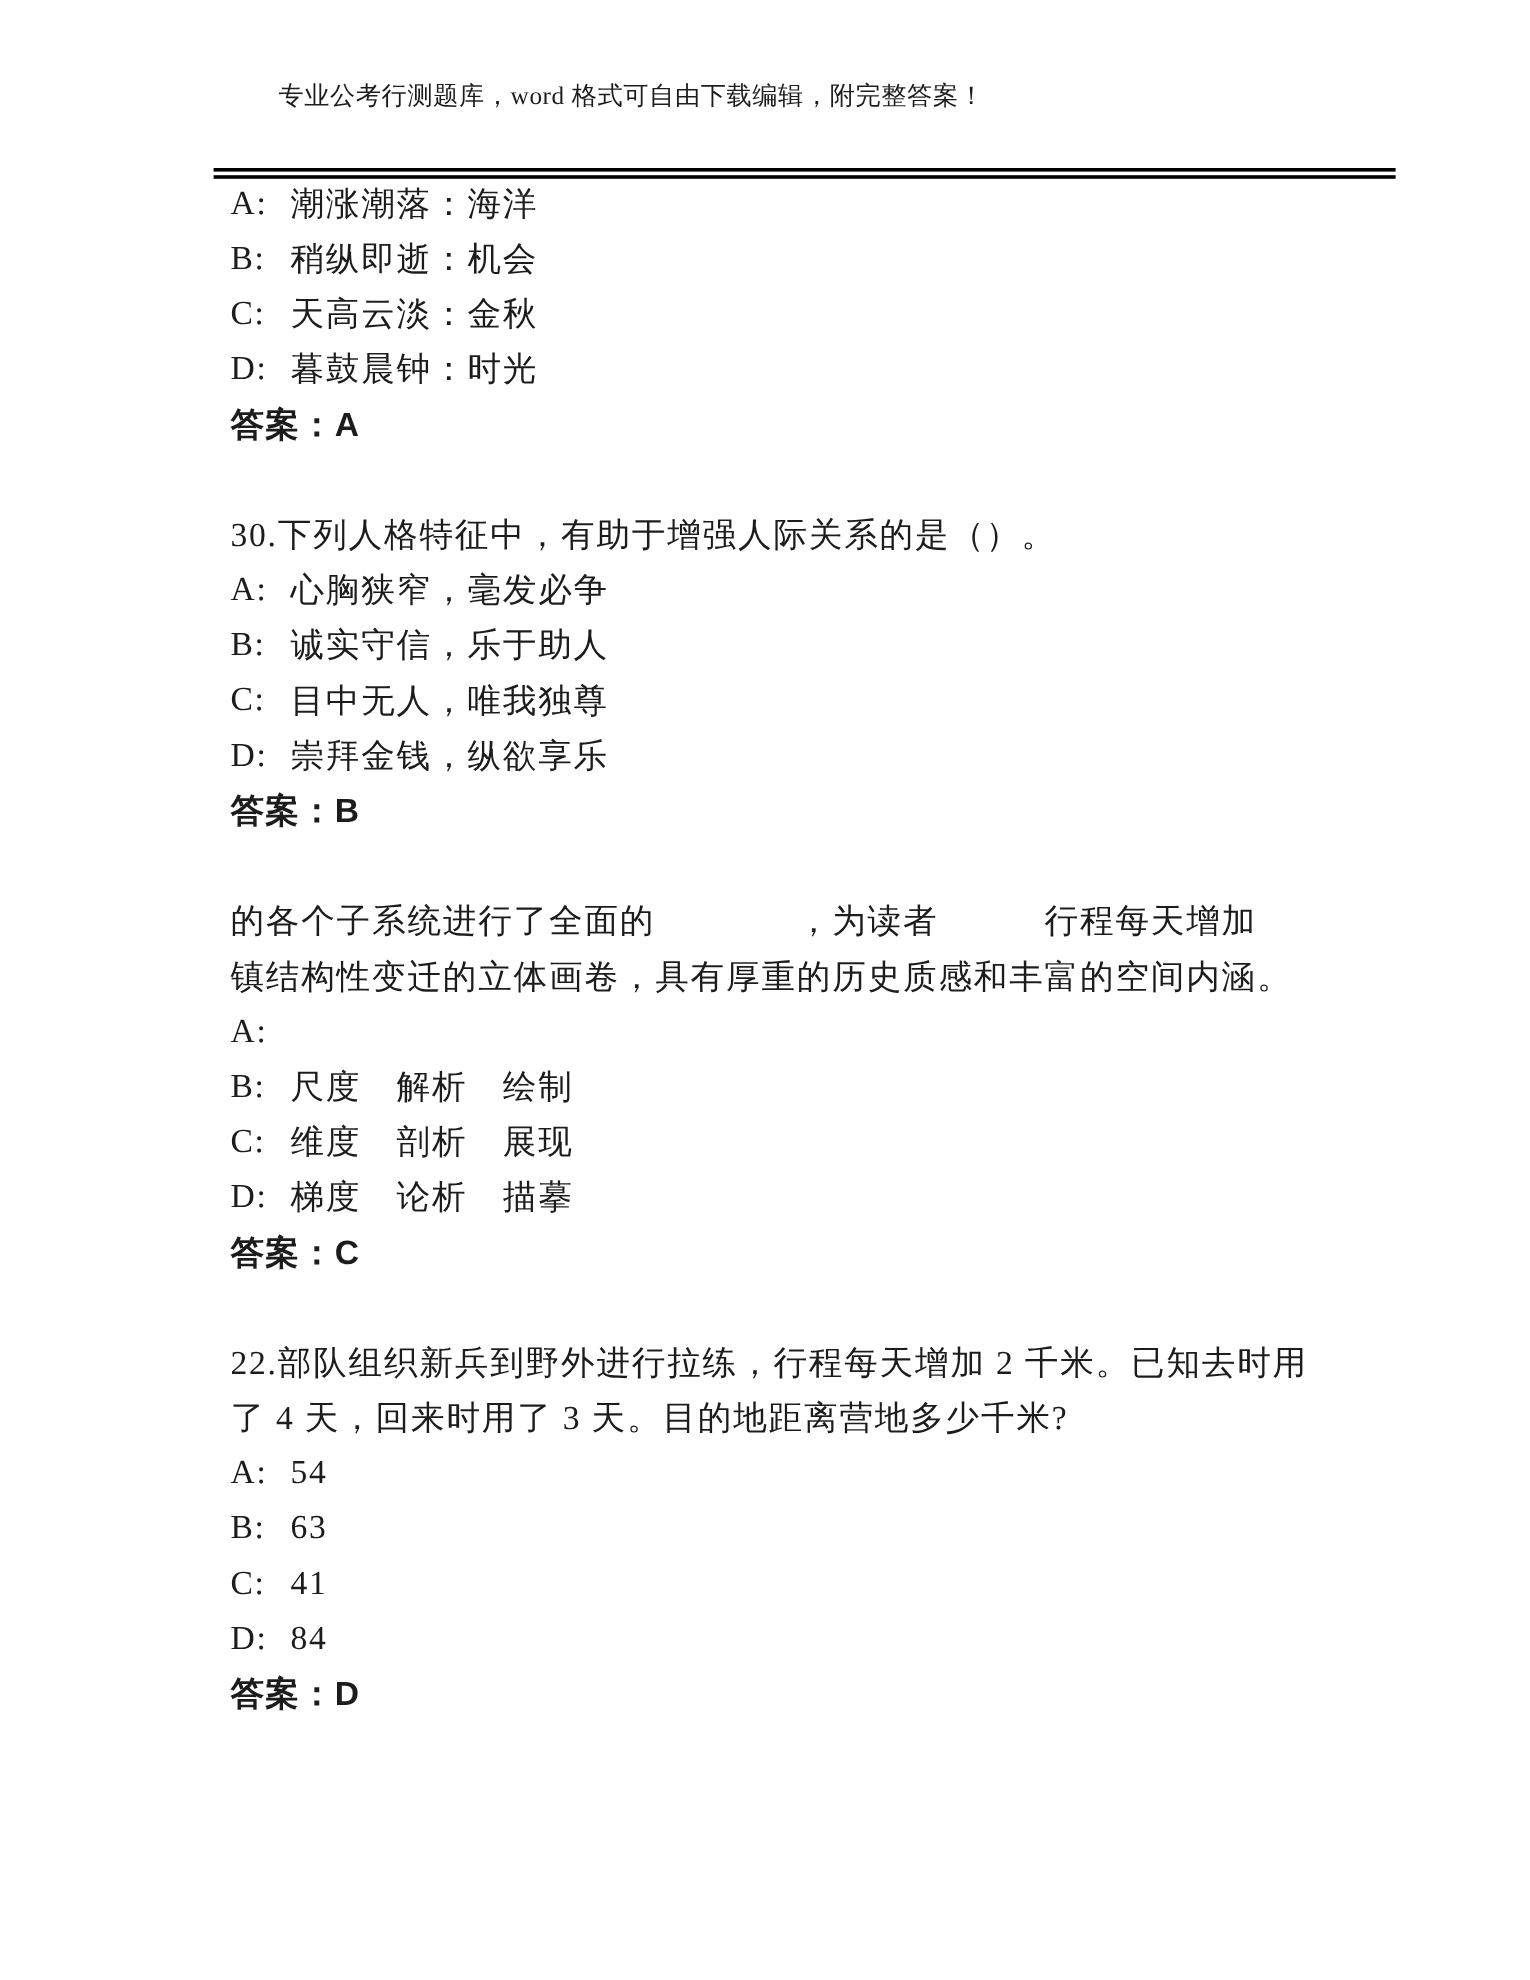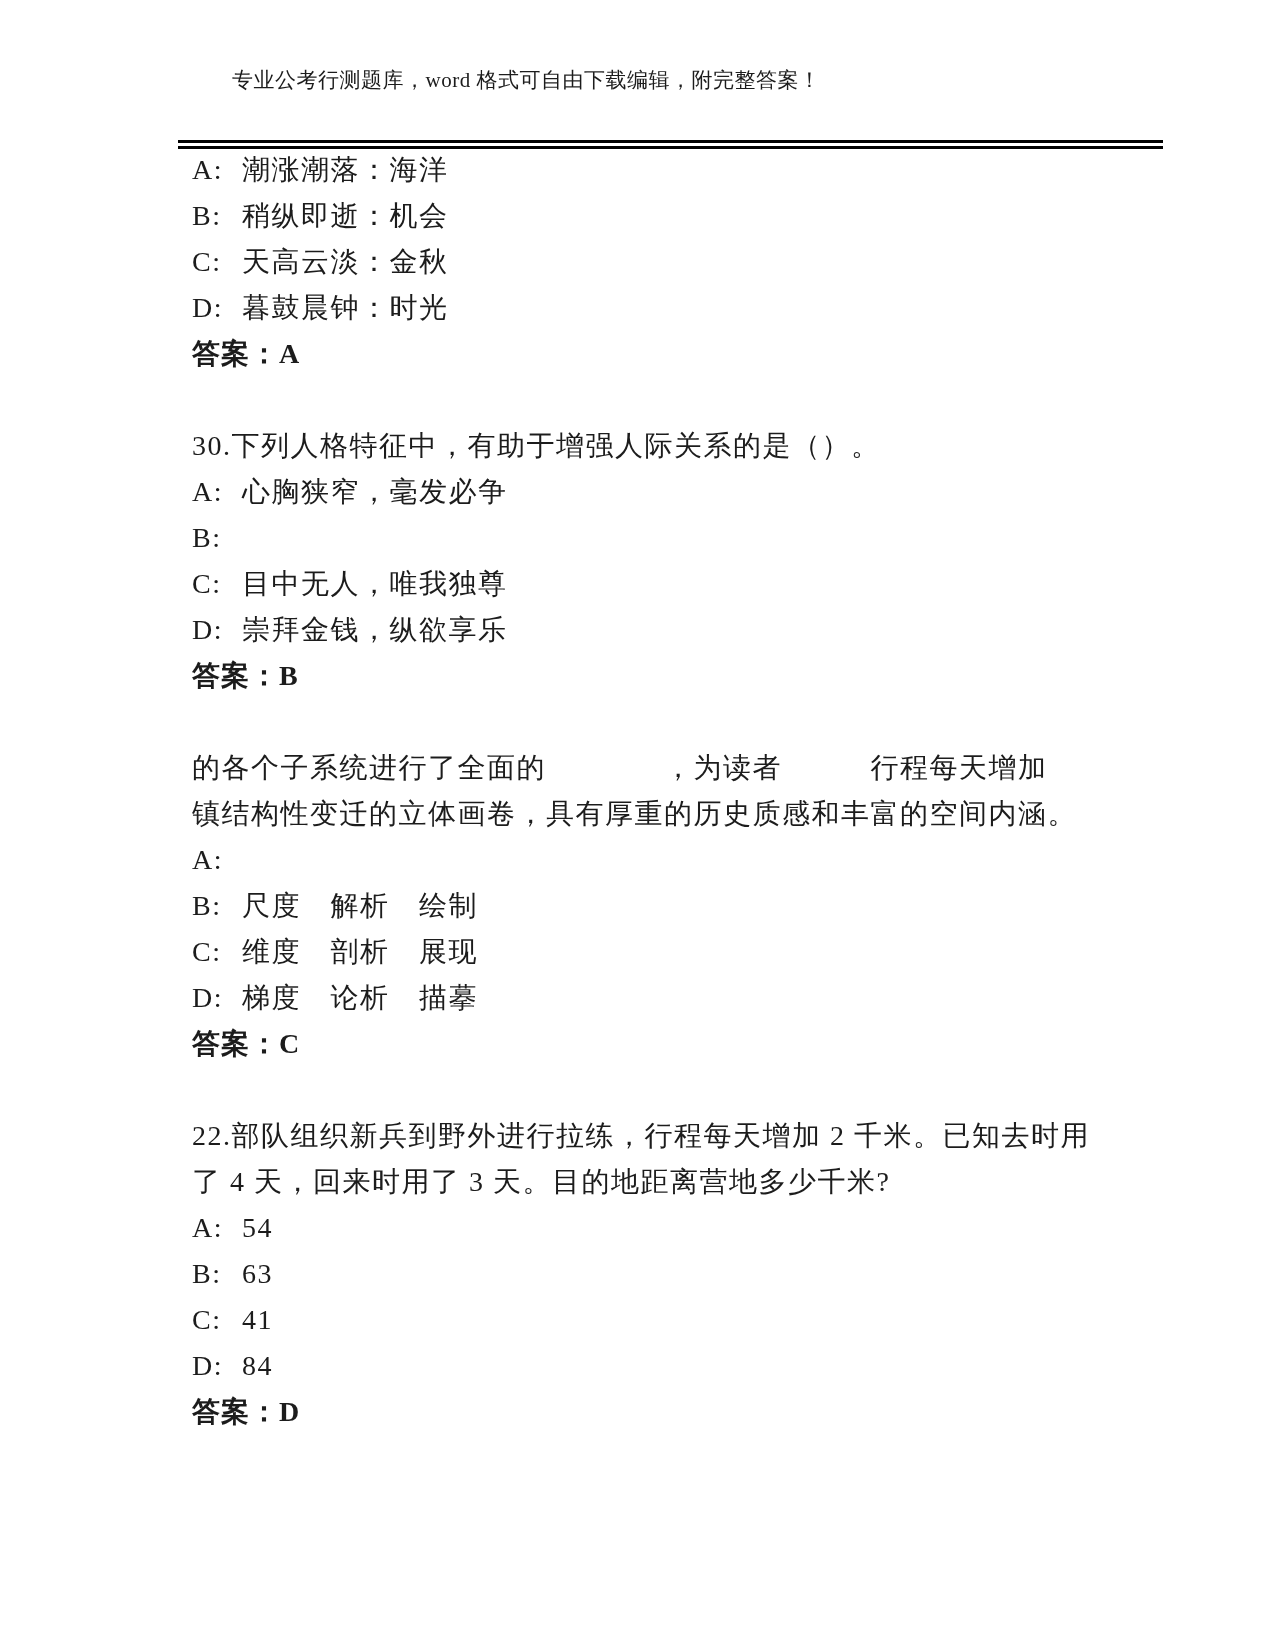--- a/index.html
+++ b/index.html
@@ -48,21 +48,21 @@
     align-items: center;
     white-space: pre;
   }
   .opt-label {
     display: inline-block;
     flex: 0 0 50px;
     width: 50px;
   }
   .answer {
     font-weight: 700;
-    font-family: Liberation Serif, serif;
+    font-family: Liberation Sans, sans-serif;
     letter-spacing: 1px;
   }
   .spacer {
     height: 46px;
   }
 </style>
 </head>
 <body>
 
 <div class="page">
@@ -91,21 +91,21 @@
     </section>
 
     <div class="spacer"></div>
 
     <section>
       <div class="line">30.下列人格特征中，有助于增强人际关系的是（）。</div>
       <div class="line">
         <span class="opt-label">A:</span><span>心胸狭窄，毫发必争</span>
       </div>
       <div class="line">
-        <span class="opt-label">B:</span>
+        <span class="opt-label">B:</span><span>诚实守信，乐于助人</span>
       </div>
       <div class="line">
         <span class="opt-label">C:</span><span>目中无人，唯我独尊</span>
       </div>
       <div class="line">
         <span class="opt-label">D:</span><span>崇拜金钱，纵欲享乐</span>
       </div>
       <div class="line answer">
         <span>答案：</span><span>B</span>
       </div>

